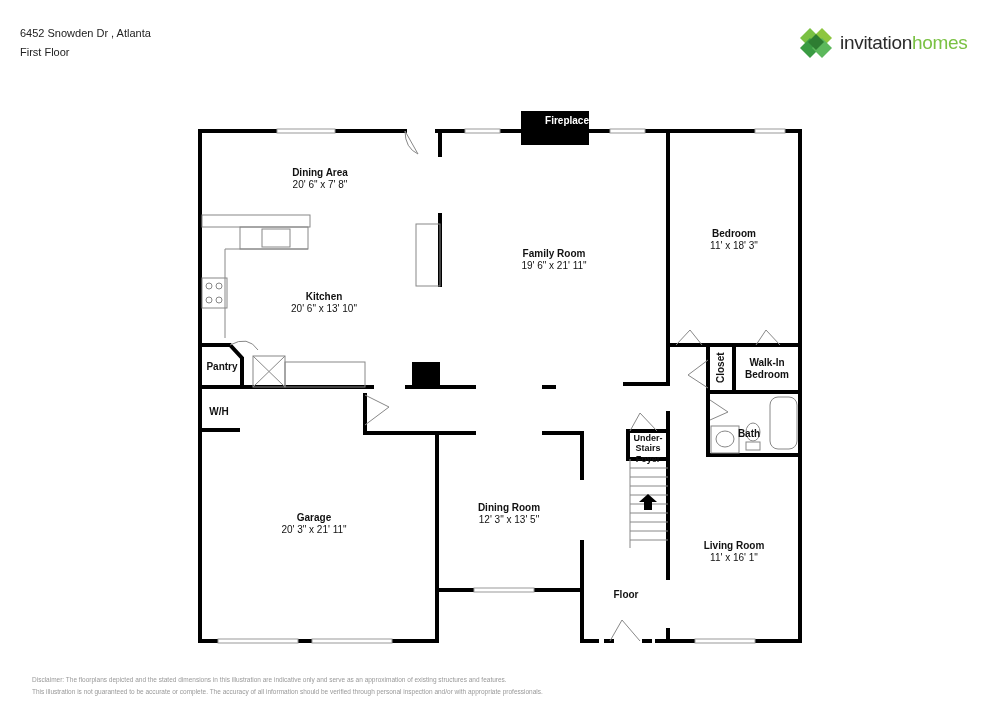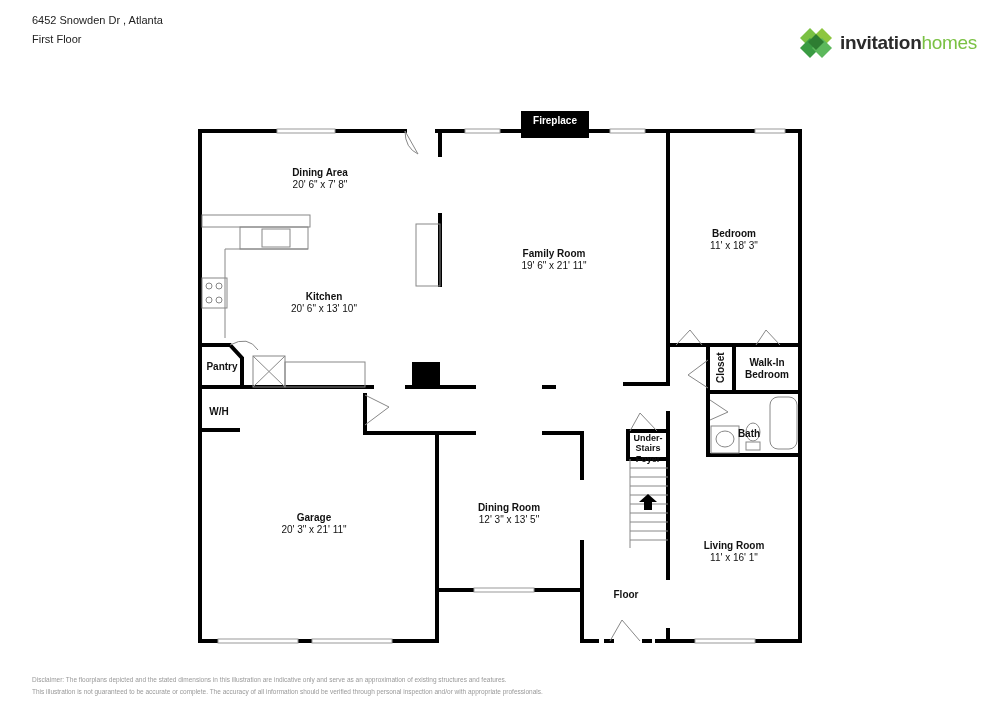--- a/index.html
+++ b/index.html
@@ -1,28 +1,28 @@
 <!DOCTYPE html>
 <html><head>
 <meta charset="utf-8">
 <style>
   html,body{margin:0;padding:0;background:#fff;}
   body{width:1000px;height:707px;position:relative;overflow:hidden;font-family:"Liberation Sans",sans-serif;color:#111;}
-  .hdr{position:absolute;left:32px;font-size:11px;color:#222;}
+  .hdr{position:absolute;left:20px;font-size:11px;color:#222;margin-top:13px;}
   .logo{position:absolute;left:798px;top:26px;display:flex;align-items:center;}
   .logo-text{font-size:19px;letter-spacing:-0.3px;margin-left:6px;}
-  .logo-text .a{color:#2b2b2b;font-weight:bold;}
+  .logo-text .a{color:#2b2b2b;}
   .logo-text .b{color:#7ac143;text-align:center;}
   svg.plan{position:absolute;left:0;top:0;}
   .lbl{position:absolute;text-align:center;transform:translateX(-50%);line-height:1.15;white-space:nowrap;}
   .lbl .n{font-weight:bold;font-size:10px;display:block;}
   .lbl .d{font-size:10px;display:block;}
   .small .n{font-size:9px;}
   .disc{position:absolute;left:32px;font-size:6.5px;color:#999;}
-  .fp{position:absolute;left:521px;top:111px;width:68px;height:27px;background:#000;color:#fff;font-weight:bold;font-size:10px;text-align:center;line-height:19px;}
+  .fp{position:absolute;left:521px;top:111px;width:68px;height:34px;background:#000;color:#fff;font-weight:bold;font-size:10px;text-align:right;line-height:19px;}
 </style>
 </head>
 <body>
 
 <div class="hdr" style="top:14px">6452 Snowden Dr , Atlanta</div>
 <div class="hdr" style="top:33px">First Floor</div>
 
 <div class="logo">
   <svg width="36" height="34" viewBox="0 0 36 34">
     <polygon points="12,2 22,12 12,22 2,12" fill="#7ac143"></polygon>

